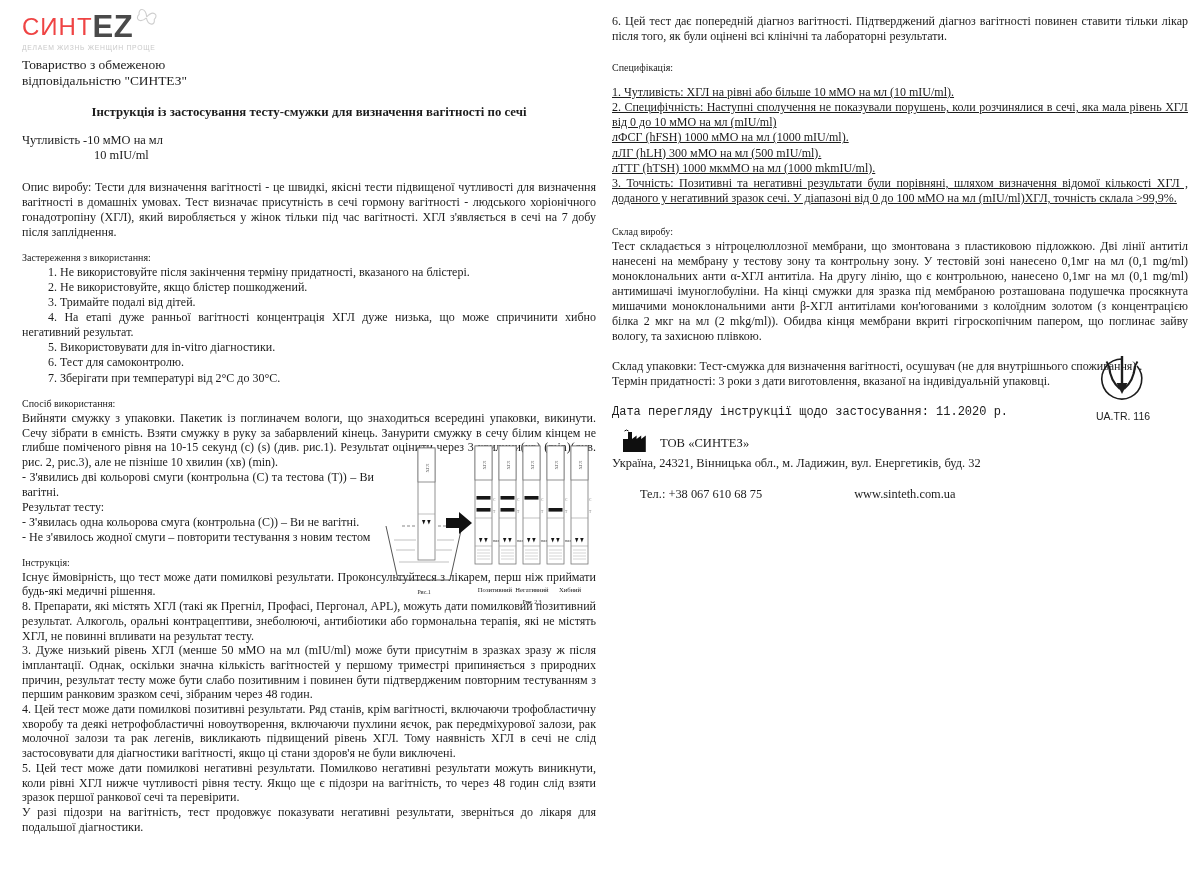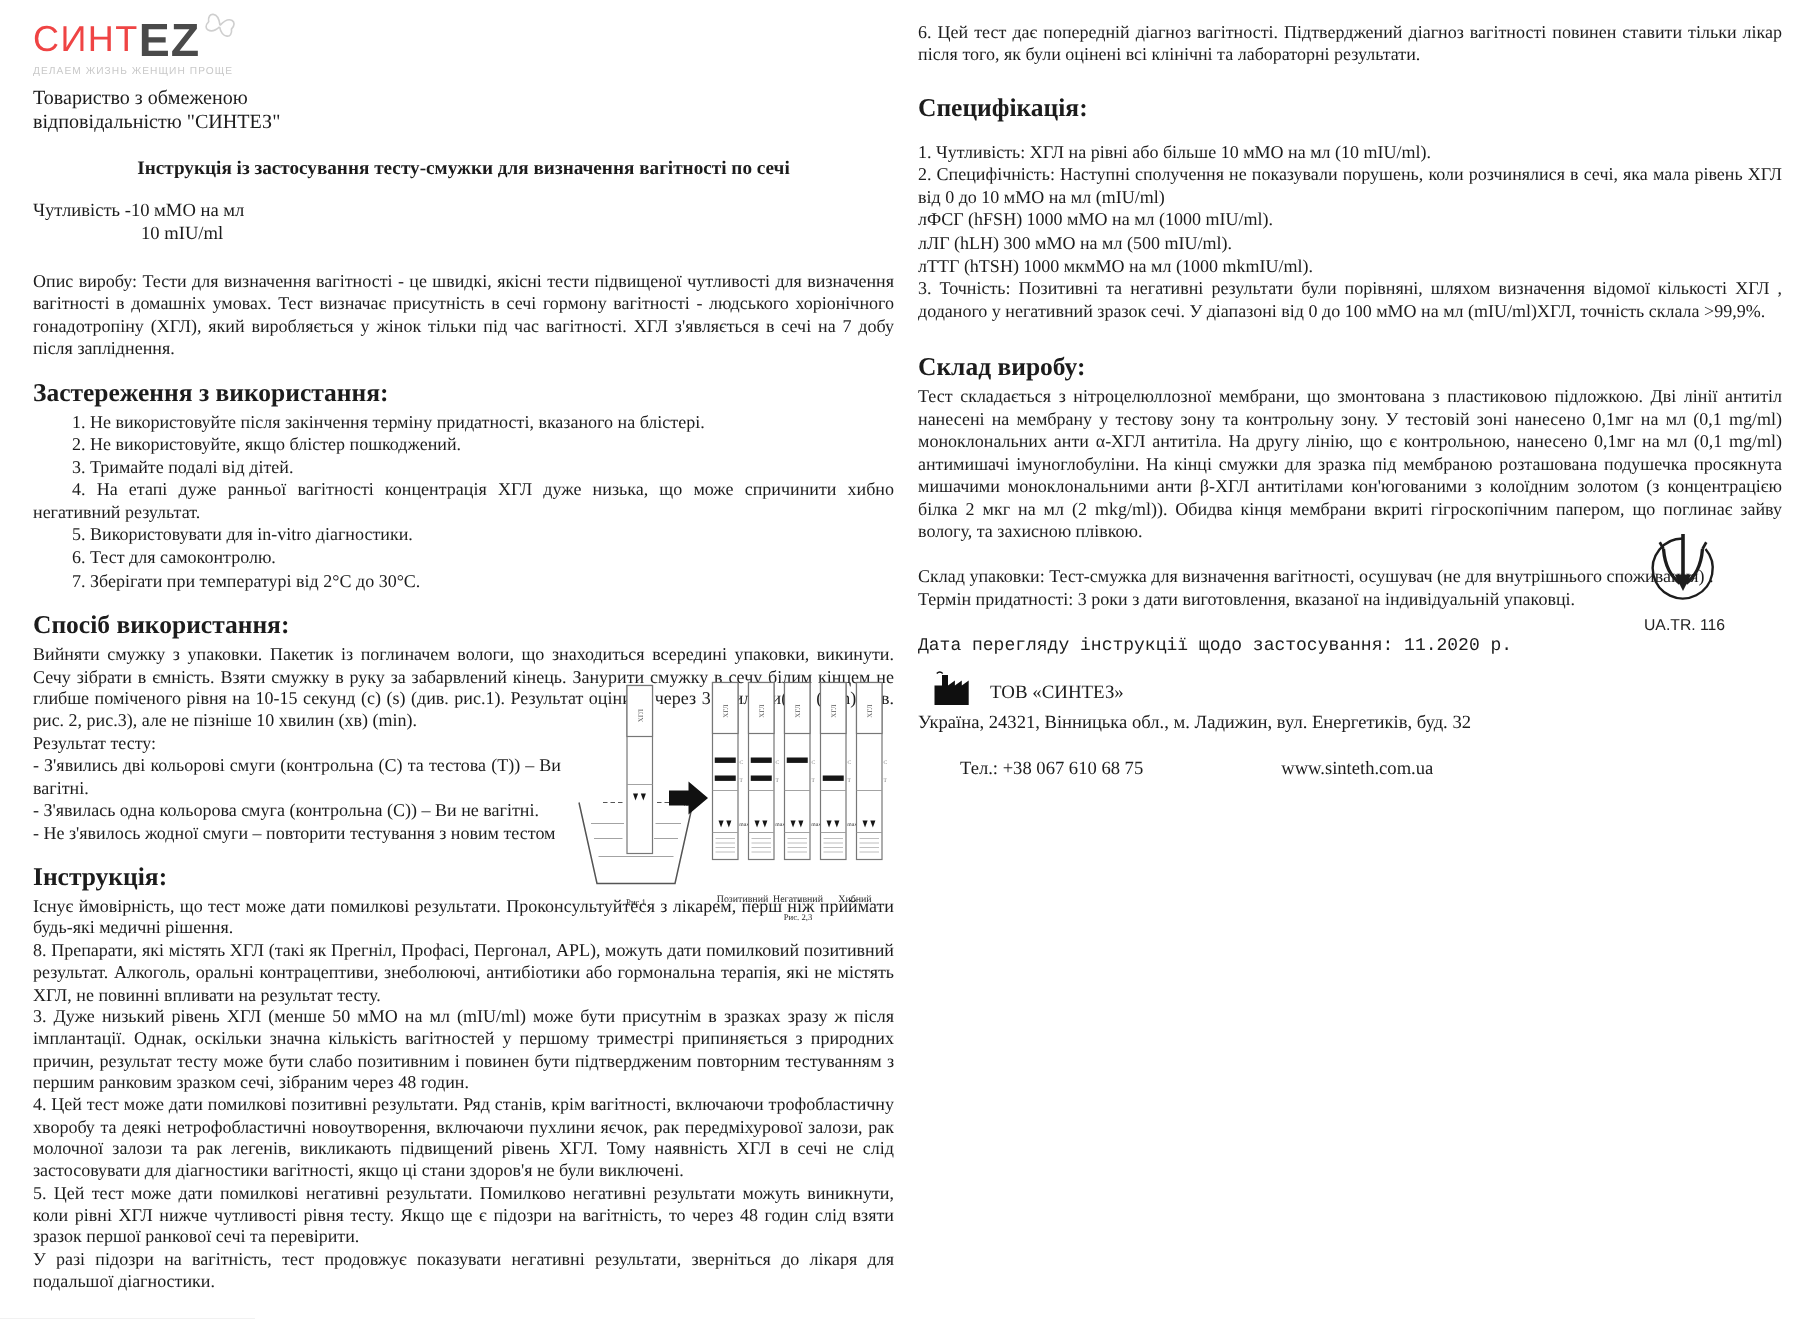--- a/index.html
+++ b/index.html
@@ -15,33 +15,33 @@
   .logo-bold{font-size:31px;line-height:30px;color:#4a4a4a;font-weight:bold;letter-spacing:.5px;}
   .logo-butterfly{margin-left:2px;margin-bottom:16px;transform:rotate(18deg);}
   .logo-tagline{font-family:"Liberation Sans",sans-serif;font-size:6.8px;letter-spacing:.7px;color:#c9c9c9;margin-top:2px;}
 
   .company{font-size:13.4px;line-height:16.4px;margin-top:6px;}
   .doc-title{font-size:12.8px;font-weight:bold;text-align:center;margin-top:15px;}
   .sens{margin-top:13px;font-size:12.4px;line-height:15.2px;}
   .sens-en{padding-left:72px;}
 
   .para{font-size:12px;line-height:14.9px;text-align:justify;}
-  .h{font-size:17px;font-weight:bold;margin-top:12px;margin-bottom:2px;}
+  .h{font-size:10px;font-weight:normal;margin-top:12px;margin-bottom:2px;}
   .b{font-weight:normal;}
   .li{font-size:12px;line-height:15.1px;text-align:justify;text-indent:26px;}
   .desc{margin-top:17px;}
 
   .usage{position:relative;margin-top:11px;}
   .results{width:352px;}
   .diagram-box{position:absolute;top:44px;right:2px;width:212px;height:166px;}
 
   .limitations{margin-top:8px;}
   .limitations .para{line-height:14.7px;}
 
-  .spec-items .para{line-height:15.2px;}
+  .spec-items .para{line-height:15.2px;text-decoration:underline;}
   .comp-text{margin-top:2px;}
   .pkg{margin-top:15px;}
   .revision{margin-top:16px;font-size:12px;font-family:Liberation Mono, monospace;}
   .mfg-row{display:flex;align-items:flex-end;margin-top:10px;gap:10px;padding-left:8px;}
   .mfg-name{font-size:12.6px;padding-bottom:2px;}
   .mfg-addr{font-size:12.4px;margin-top:3px;}
   .tel-row{display:flex;margin-top:16px;font-size:12.4px;}
   .tel{padding-left:28px;}
   .site{padding-left:92px;}
 
@@ -101,22 +101,22 @@
       <div class="li">4.   На етапі дуже ранньої вагітності концентрація ХГЛ дуже низька, що може спричинити хибно негативний результат.</div>
       <div class="li">5.   Використовувати для in-vitro діагностики.</div>
       <div class="li">6.  Тест для самоконтролю.</div>
       <div class="li">7.  Зберігати при температурі від 2°С до 30°С.</div>
     </div>
 
     <div class="usage">
       <div class="h">Спосіб використання:</div>
       <div class="para">Вийняти смужку з упаковки. Пакетик із поглиначем вологи, що знаходиться всередині упаковки, викинути. Сечу зібрати в ємність. Взяти смужку в руку за забарвлений кінець. Занурити смужку в сечу білим кінцем не глибше поміченого рівня на 10-15 секунд (с) (s) (див. рис.1). Результат оцінити через  3 хвилини(хв) (min)(див. рис. 2, рис.3), але не пізніше 10 хвилин (хв) (min).</div>
       <div class="results">
+        <div class="para">- З'явились дві кольорові смуги (контрольна (С) та тестова (Т))  –  Ви вагітні.</div>
         <div class="para">Результат тесту:</div>
-        <div class="para">- З'явились дві кольорові смуги (контрольна (С) та тестова (Т))  –  Ви вагітні.</div>
         <div class="para">- З'явилась одна кольорова смуга (контрольна (С))    –  Ви  не вагітні.</div>
         <div class="para">- Не з'явилось жодної смуги –  повторити тестування з новим тестом</div>
       </div>
 
       <div class="diagram-box">
         <svg width="212" height="166" viewBox="0 0 212 166">
 
           <g>
             <rect x="36" y="6" width="17" height="112" class="sOut"></rect>
             <rect x="36" y="6" width="17" height="34" class="sOut"></rect>

